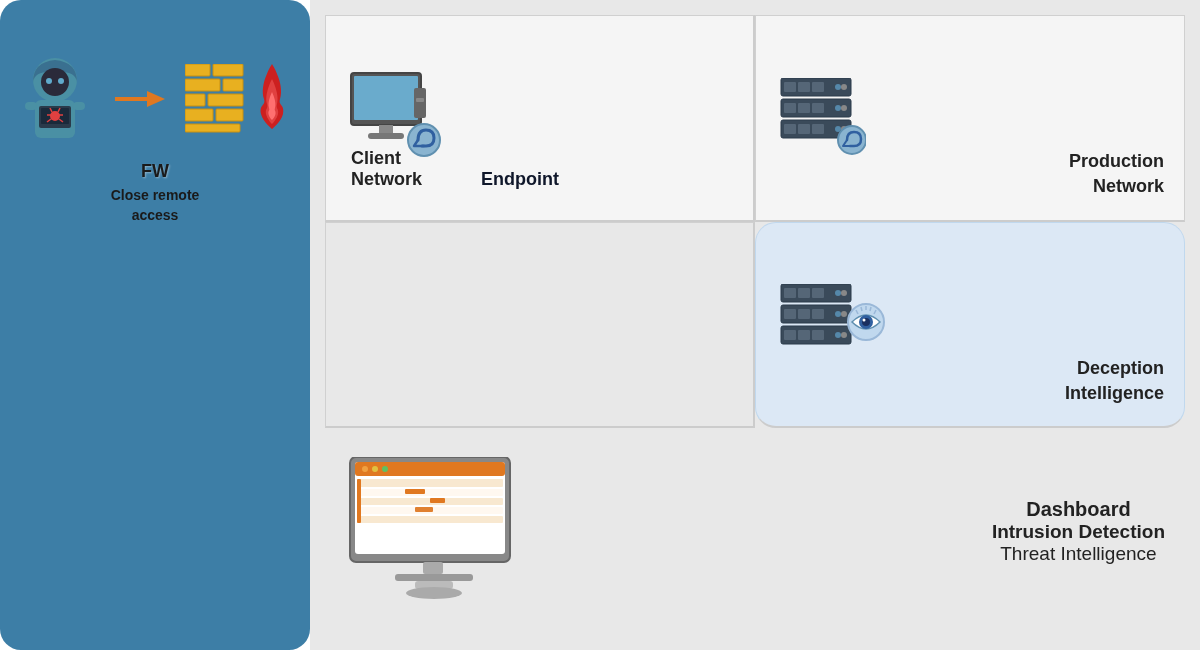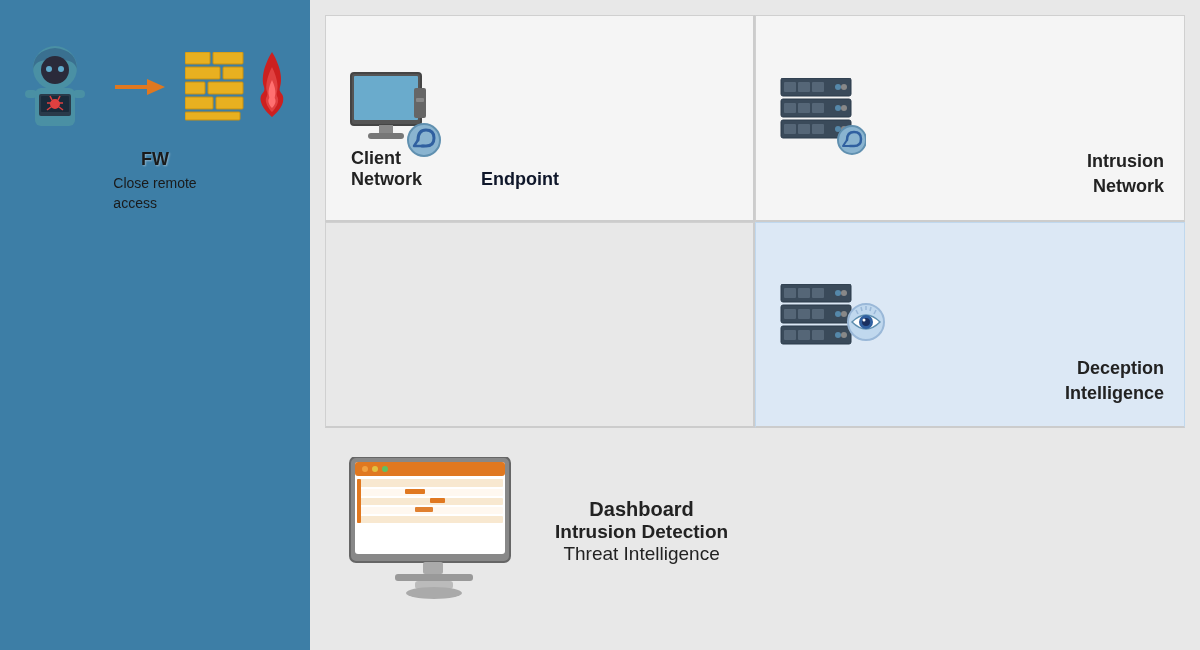--- a/index.html
+++ b/index.html
@@ -14,22 +14,23 @@
     
     .sidebar {
       width: 310px;
       height: 650px;
       background: #3d7ea6;
       flex-shrink: 0;
       display: flex;
       flex-direction: column;
       align-items: center;
       justify-content: flex-start;
-      padding-top: 40px;
+      padding-top: 52px;
       position: relative;
+      border-radius: 21px;
     }
 
     
     .main-content {
       flex: 1;
       background: #e8e8e8;
       display: grid;
       grid-template-columns: 1fr 1fr;
       grid-template-rows: 1fr 1fr 1fr;
       gap: 0;
@@ -43,20 +44,21 @@
       display: flex;
       align-items: center;
       justify-content: flex-start;
       padding: 20px;
       position: relative;
     }
 
     .grid-cell.light-blue {
       background: #dce8f5;
       border-color: #c0d8ee;
+      border-radius: 21px;
     }
 
     .grid-cell.white {
       background: #f5f5f5;
     }
 
     .grid-cell.bottom-area {
       grid-column: 1 / 3;
       background: #e8e8e8;
       border: none;
@@ -148,21 +150,21 @@
       <svg width="45" height="70" viewBox="0 0 45 70">
         <path d="M22 0 C22 0 35 20 30 35 C28 42 35 40 33 50 C31 58 22 65 22 65 C22 65 13 58 11 50 C9 40 16 42 14 35 C9 20 22 0 22 0Z" fill="#cc2020"></path>
         <path d="M22 15 C22 15 30 30 27 40 C25.5 45 29 44 28 50 C27 55 22 60 22 60 C22 60 17 55 16 50 C15 44 18.5 45 17 40 C14 30 22 15 22 15Z" fill="#e04040"></path>
         <path d="M22 28 C22 28 27 38 25 44 C24 47 26 46.5 25.5 50 C25 53 22 56 22 56 C22 56 19 53 18.5 50 C18 46.5 20 47 19 44 C17 38 22 28 22 28Z" fill="#ff7070"></path>
       </svg>
     </div>
   </div>
 
   <div style="text-align:center; margin-top:5px;">
     <div style="font-weight:bold;font-size:18px;color:#1a1a1a;text-shadow:1px 1px 2px rgba(255,255,255,0.4);">FW</div>
-    <div style="font-weight:normal;font-size:14px;color:#1a1a1a;text-align:left;margin-top:4px;line-height:1.4;">Close remote<br>access</div>
+    <div style="font-weight:bold;font-size:14px;color:#1a1a1a;text-align:center;margin-top:4px;line-height:1.4;">Close remote<br>access</div>
   </div>
 </div>
 
 <div class="main-content">
 
   <div class="grid-cell white" style="background:#f5f5f5; border-right:2px solid #ccc; border-bottom:2px solid #ccc;">
     <div class="icon-container">
 
       <svg width="100" height="100" viewBox="0 0 100 100">
 
@@ -214,21 +216,21 @@
         <rect x="36" y="46" width="12" height="10" rx="1" fill="#556677"></rect>
         <circle cx="62" cy="51" r="3" fill="#5588aa"></circle>
         <circle cx="68" cy="51" r="3" fill="#888"></circle>
 
         <circle cx="76" cy="62" r="14" fill="#8ab4d0" stroke="#6090b0" stroke-width="2"></circle>
         <path d="M71 62 Q71 54 78 54 Q85 54 85 61 Q85 68 78 68 L74 68" stroke="#3060a0" stroke-width="2.5" fill="none" stroke-linecap="round"></path>
         <path d="M71 62 L67 68 L76 68" stroke="#3060a0" stroke-width="2" fill="none" stroke-linecap="round" stroke-linejoin="round"></path>
       </svg>
     </div>
     <div style="position:absolute; bottom:20px; right:20px; font-weight:bold; font-size:18px; color:#222; text-align:right; line-height:1.4;">
-      <span>Intrusion</span><br>
+      <span>Production</span><br>
       <span>Network</span>
     </div>
   </div>
 
   <div class="grid-cell" style="background:#e8e8e8; border-right:2px solid #ccc; border-bottom:2px solid #ccc;">
   </div>
 
   <div class="grid-cell light-blue" style="background:#dce8f5; border-bottom:2px solid #ccc;">
     <div style="display:flex;align-items:center;gap:15px;">
 
@@ -268,21 +270,21 @@
         <line x1="94" y1="27" x2="95" y2="23" stroke="#9ab8d8" stroke-width="1.5"></line>
         <line x1="98" y1="30" x2="100" y2="26" stroke="#9ab8d8" stroke-width="1.5"></line>
       </svg>
     </div>
     <div style="position:absolute; bottom:20px; right:20px; font-weight:bold; font-size:18px; color:#222; text-align:right; line-height:1.4;">
       <span>Deception</span><br>
       <span>Intelligence</span>
     </div>
   </div>
 
-  <div class="grid-cell bottom-area" style="background:#e8e8e8; grid-column:1/3; border:none; flex-direction:row; justify-content:flex-start; align-items:center; gap:30px;">
+  <div class="grid-cell bottom-area" style="background:#e8e8e8; grid-column:1/3; border:none; flex-direction:row; justify-content:space-between; align-items:center; gap:30px;">
 
     <div style="display:flex;flex-direction:column;align-items:center;">
       <svg width="180" height="150" viewBox="0 0 180 150">
 
         <rect x="5" y="0" width="160" height="105" rx="6" fill="#888" stroke="#666" stroke-width="2"></rect>
         <rect x="10" y="5" width="150" height="92" rx="3" fill="white"></rect>
 
         <rect x="10" y="5" width="150" height="14" rx="3" fill="#e07820"></rect>
 
         <circle cx="20" cy="12" r="3" fill="#f0a040"></circle>

